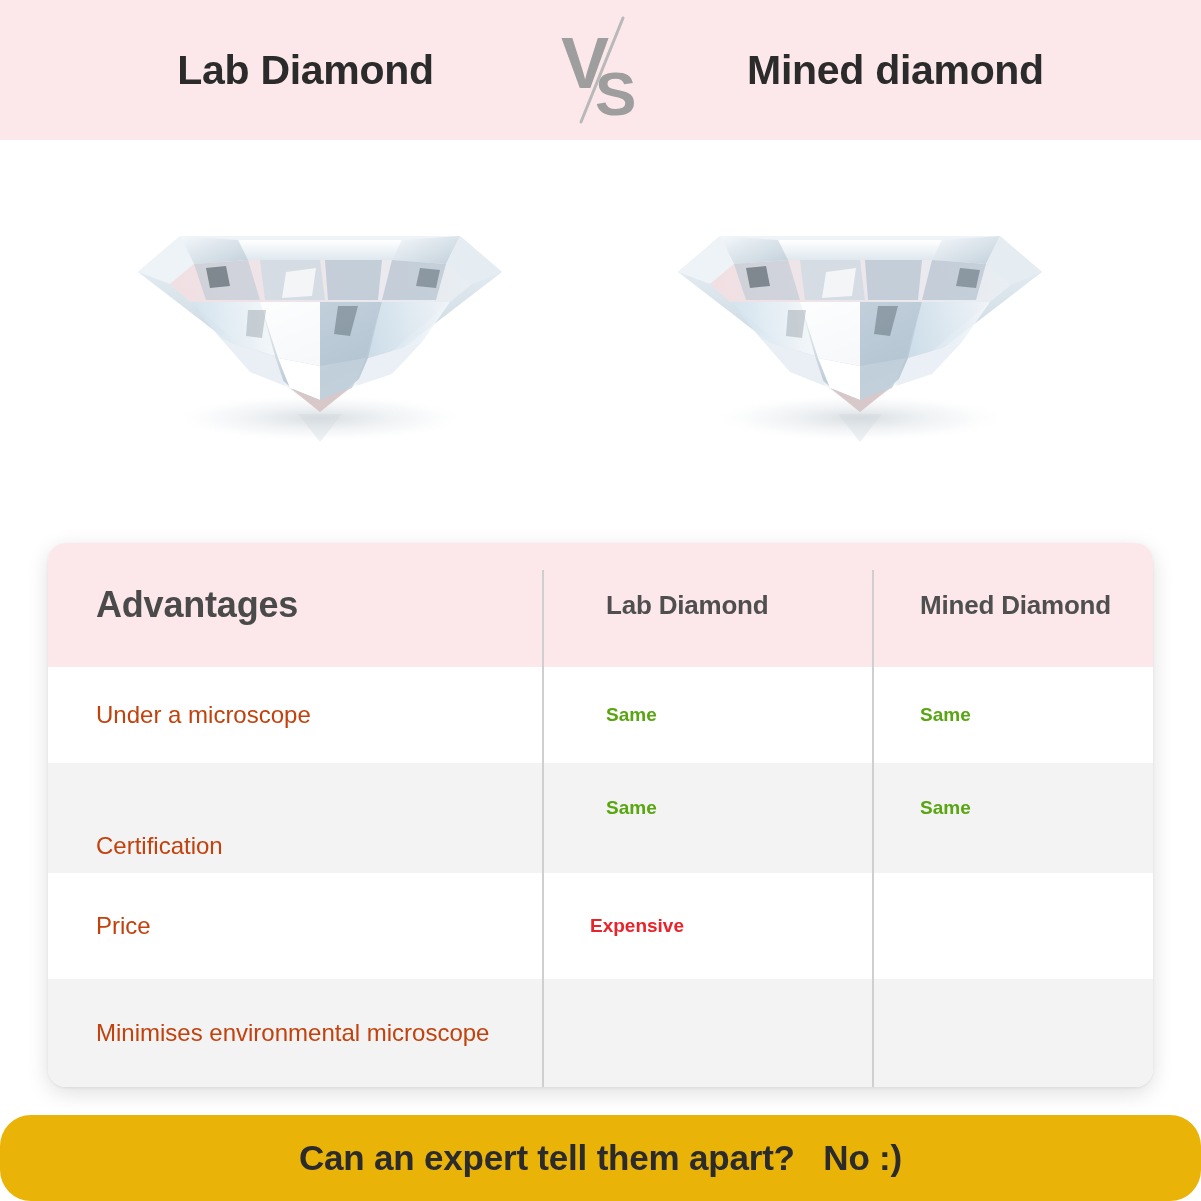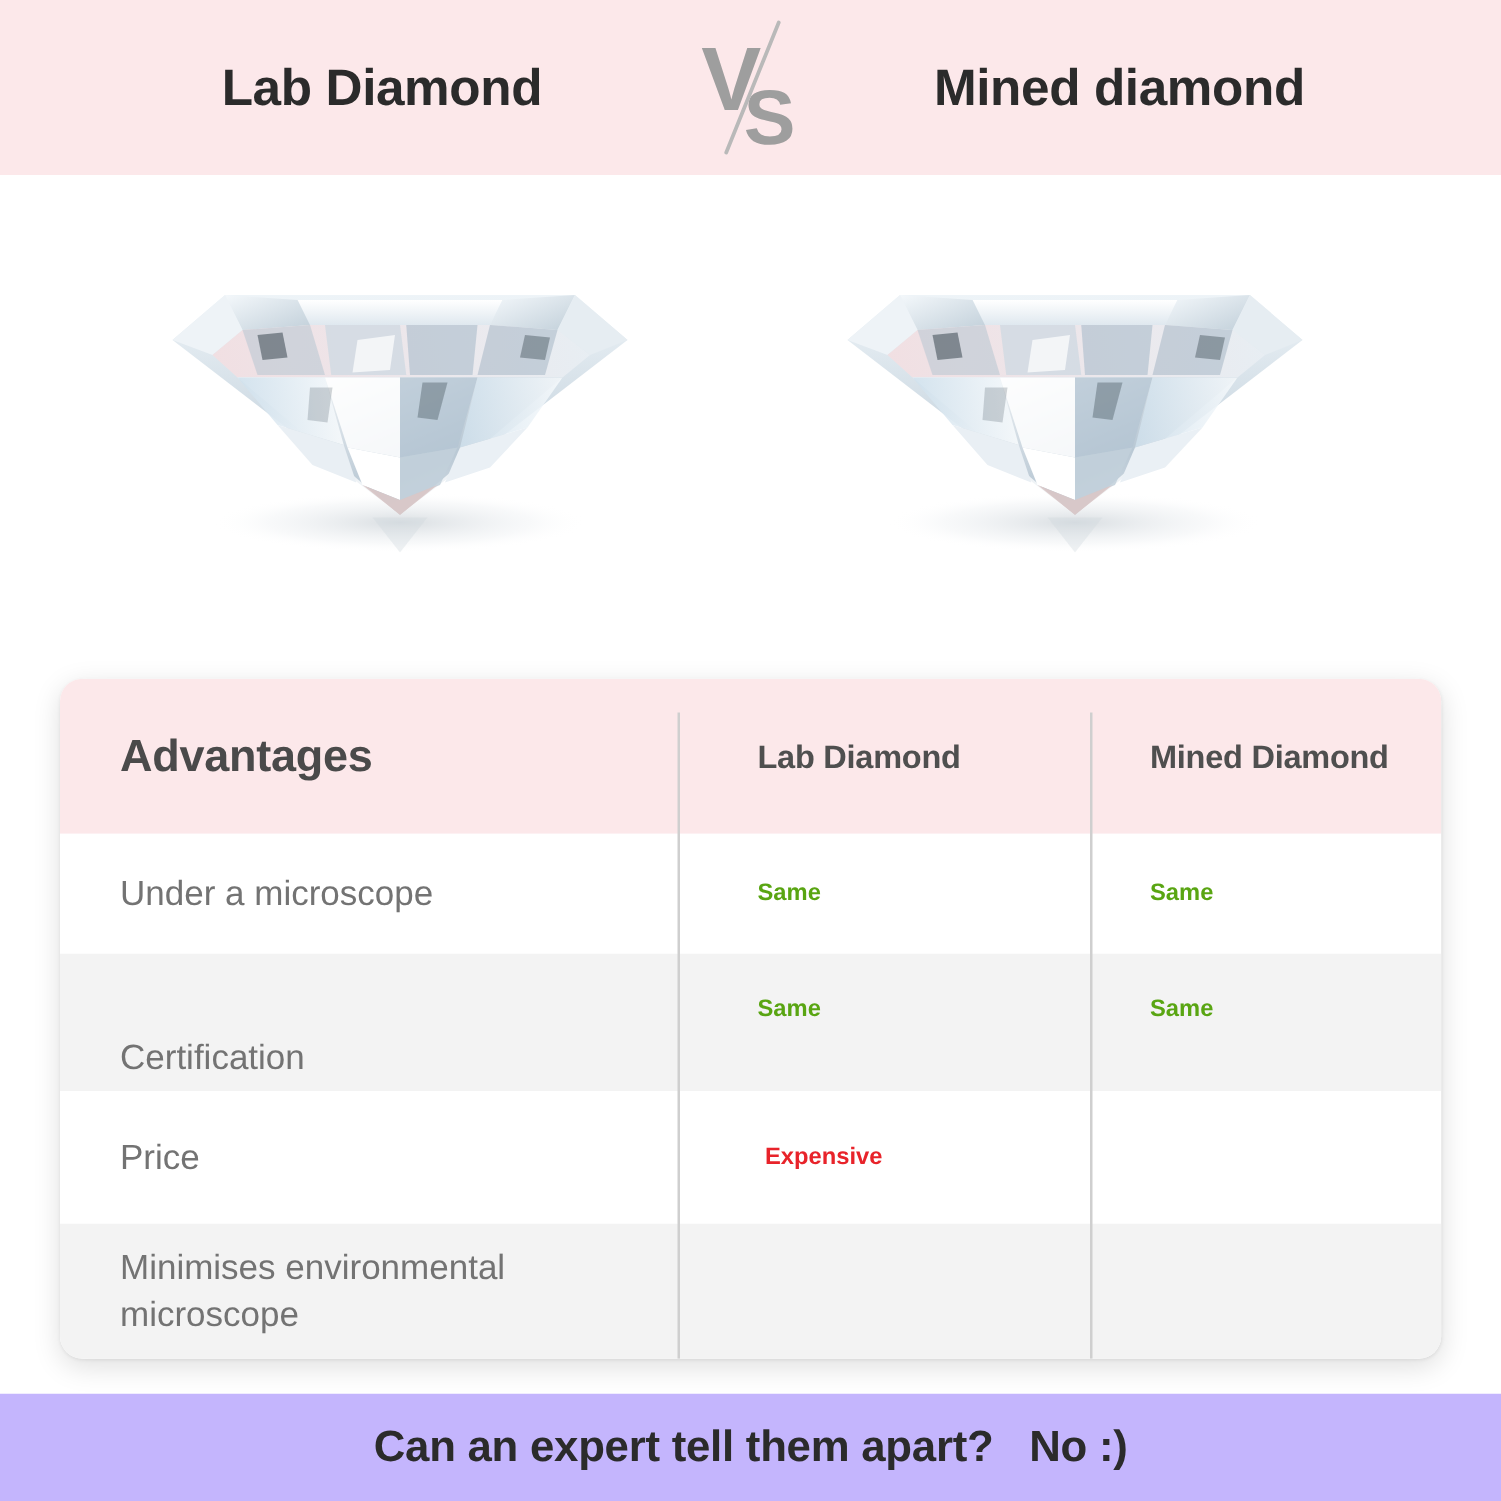--- a/index.html
+++ b/index.html
@@ -115,23 +115,23 @@
     letter-spacing: -0.2px;
   }
   .head-sub {
     font-size: 26px;
     font-weight: 600;
     color: #4f4f4f;
     letter-spacing: -0.2px;
     white-space: nowrap;
   }
   .lbl {
-    font-size: 28px;
+    font-size: 24px;
     font-weight: 400;
-    color: #737373;
+    color: #c2410c;
     line-height: 1.35;
   }
   .val {
     font-size: 19px;
     font-weight: 700;
     white-space: nowrap;
   }
   .val.green { color: #59a512; }
   .val.red   { color: #e8232a; }
 
@@ -145,24 +145,25 @@
     z-index: 3;
   }
   .divider.d1 { left: 494px; }
   .divider.d2 { left: 824px; }
 
   
   .bottom-banner {
     position: absolute;
     left: 0; top: 1115px;
     width: 1201px; height: 86px;
-    background: #c4b5fd;
+    background: #eab308;
     display: flex;
     align-items: center;
     justify-content: center;
+    border-radius: 31px;
   }
   .bottom-text {
     font-size: 35px;
     font-weight: 700;
     color: #2b2b2b;
     letter-spacing: -0.2px;
     white-space: pre;
   }
 </style>
 </head>
@@ -330,21 +331,21 @@
       <span class="lbl" style="position:relative; top:28px;">Certification</span>
     </div>
     <div class="cell-val">
       <span class="val green" style="position:relative; top:-10px;">Same</span>
     </div>
     <div class="cell-val second">
       <span class="val green" style="position:relative; top:-10px;">Same</span>
     </div>
   </div>
 
-  <div class="row white" style="height:106px;gap:22px;">
+  <div class="row white" style="height:106px;">
     <div class="cell-label">
       <span class="lbl">Price</span>
     </div>
     <div class="cell-val second">
       <span class="val red">Expensive</span>
     </div>
   </div>
 
   <div class="row grey" style="height:108px;">
     <div class="cell-label">

